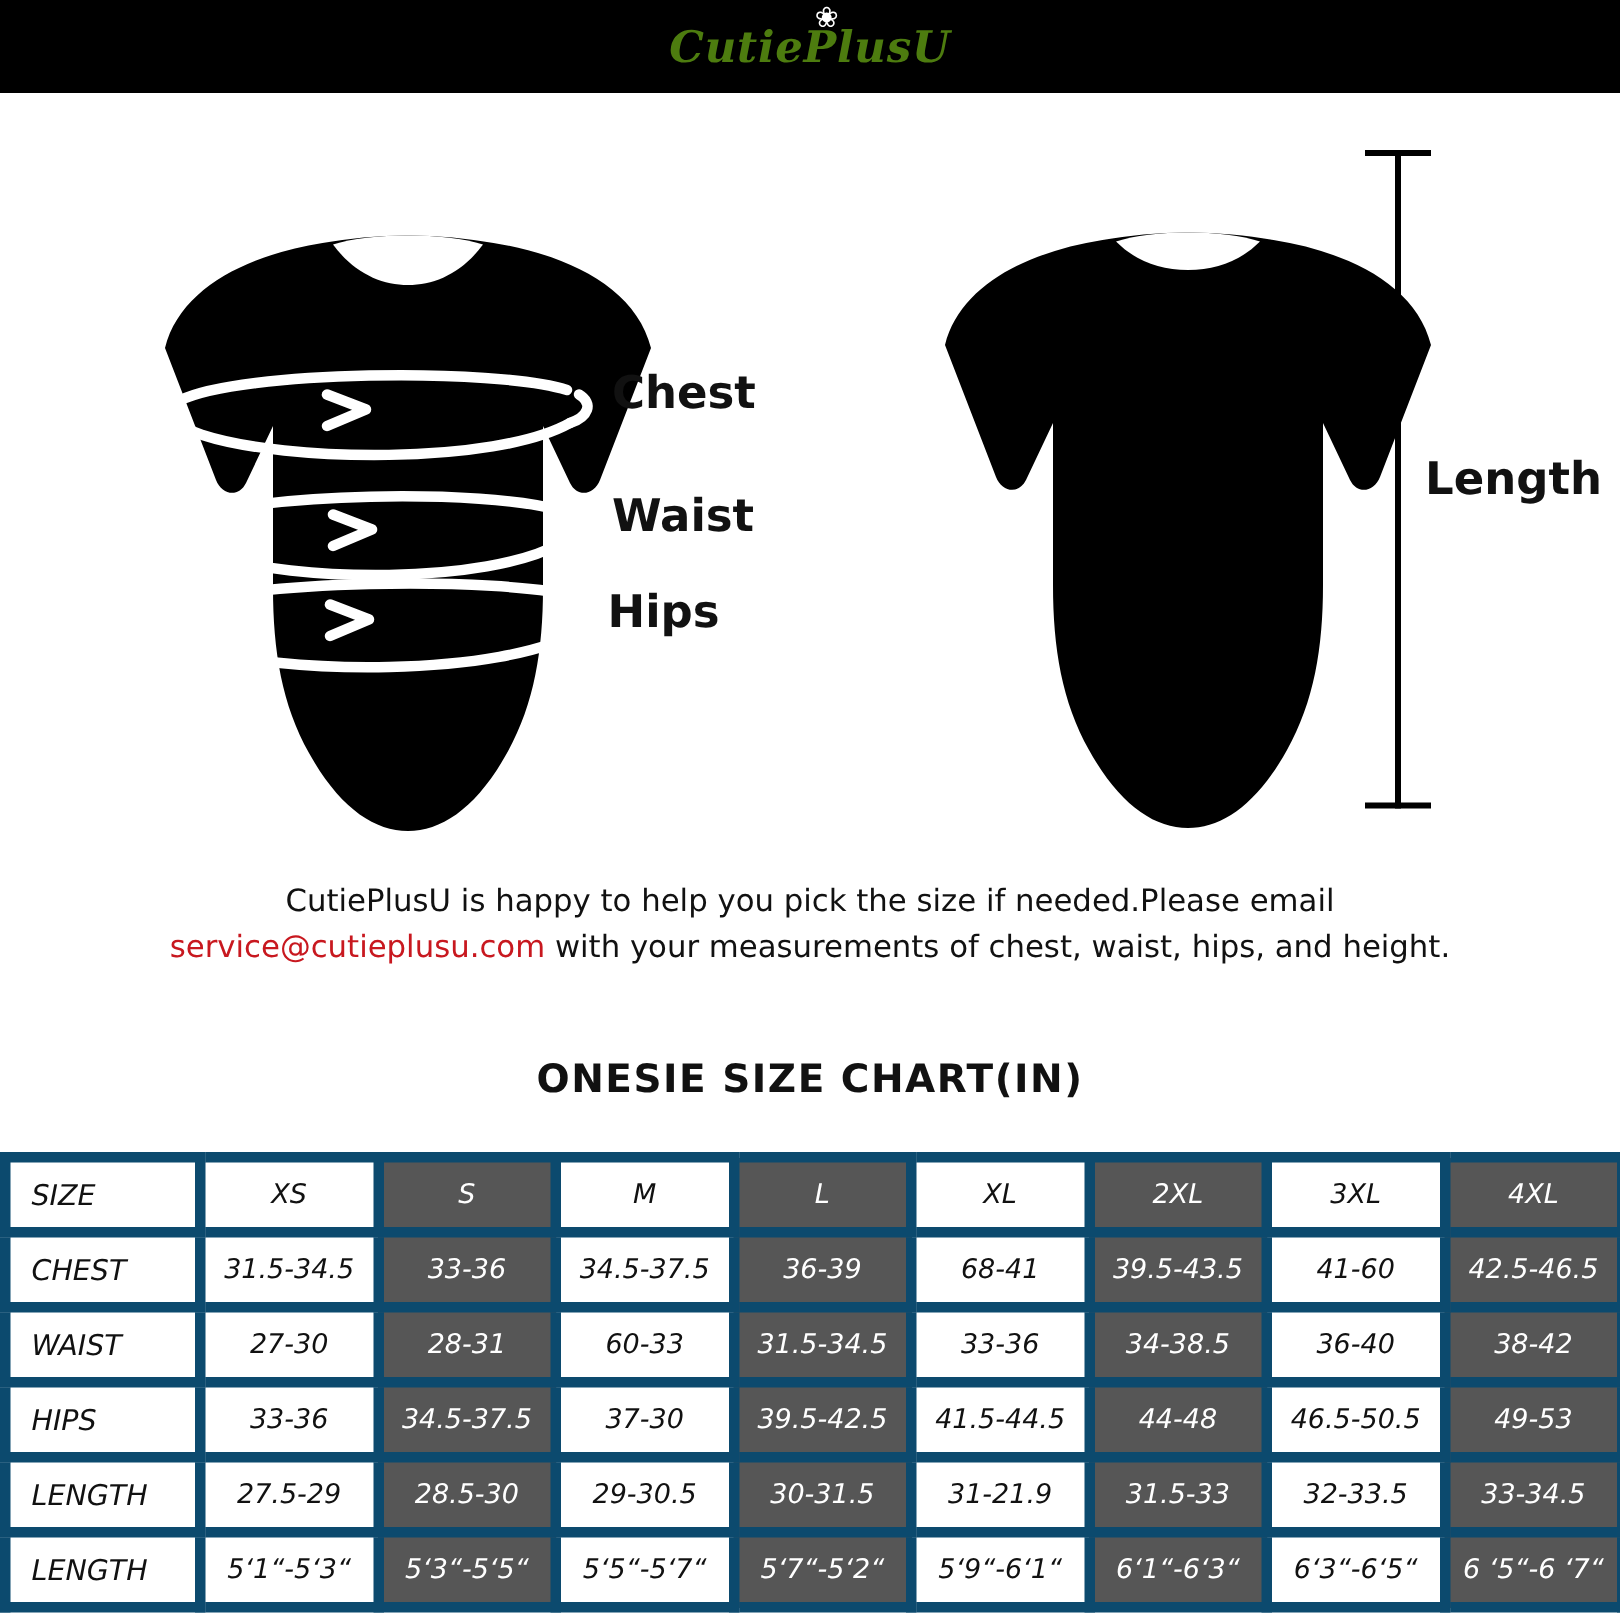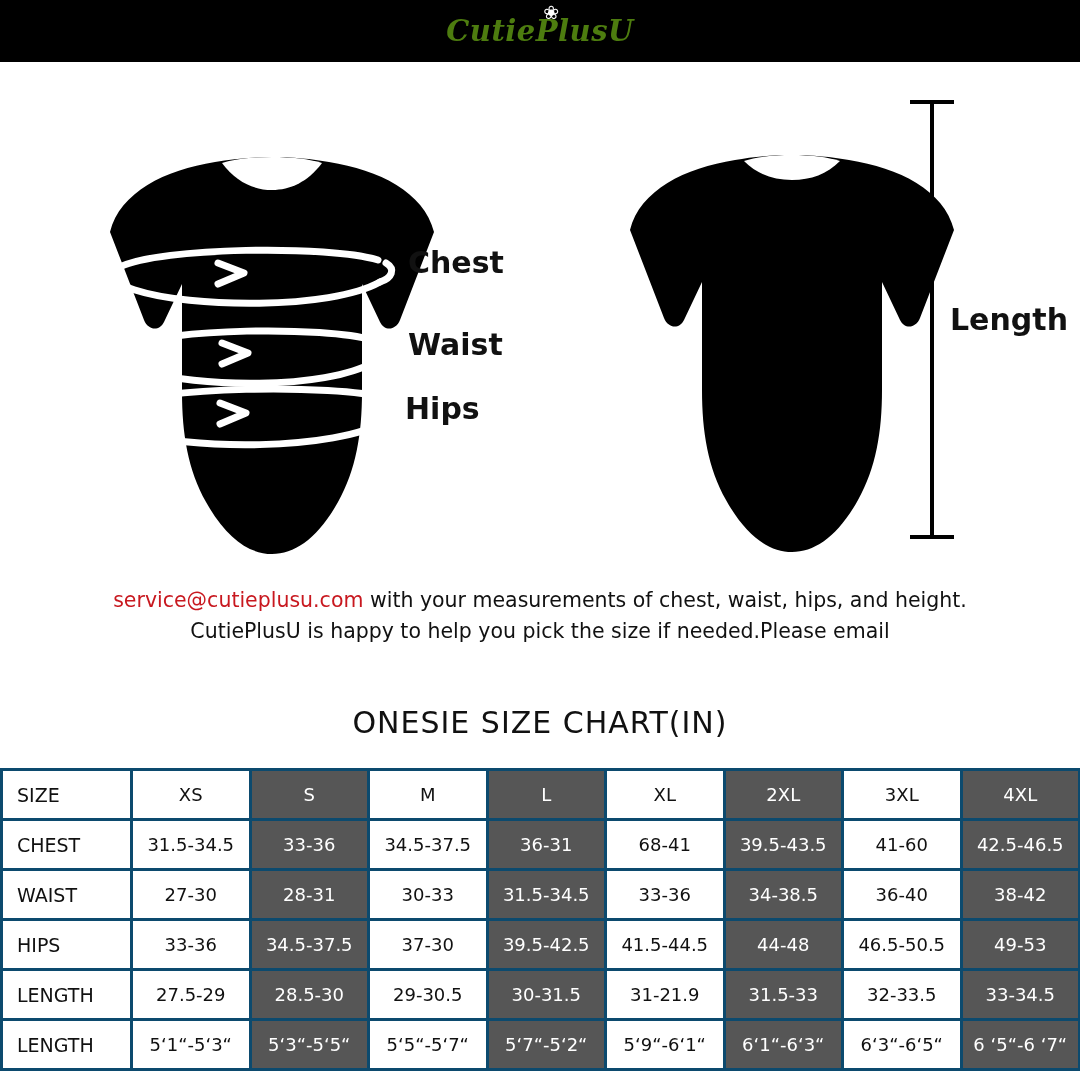--- a/index.html
+++ b/index.html
@@ -67,22 +67,22 @@
     line-height: 31px;
     color: #111111;
   }
   .help .email { color: #c8181f; }
 
   
   .chart-title {
     position: absolute;
     top: 705px; left: 0; width: 1080px;
     text-align: center;
-    font-size: 30px;
-    font-weight: normal;
+    font-size: 26px;
+    font-weight: bold;
     letter-spacing: 1px;
     color: #111111;
   }
 
   
   .table-wrap {
     position: absolute;
     top: 768px; left: 0;
     width: 1080px;
   }
@@ -90,23 +90,24 @@
     width: 1080px;
     border-collapse: collapse;
     table-layout: fixed;
   }
   td, th {
     height: 50px;
     text-align: center;
     vertical-align: middle;
     font-size: 18px;
     font-weight: normal;
-    border: 3px solid #0c4a6e;
+    border: 7px solid #0c4a6e;
     padding: 0 2px;
     white-space: nowrap;
+    font-style: italic;
   }
   .c-dark  { background: #565656; color: #ffffff; }
   .c-light { background: #ffffff; color: #111111; }
   col.first { width: 130px; }
   col.rest  { width: 118.5px; }
   tbody tr td:first-child { text-align: left; padding-left: 14px; font-size: 19px; }
   thead th:first-child { text-align: left; padding-left: 14px; font-size: 19px; }
 </style>
 </head>
 <body>
@@ -204,22 +205,22 @@
       </g>
     </svg>
 
     <div class="meas-label" id="lbl-chest">Chest</div>
     <div class="meas-label" id="lbl-waist">Waist</div>
     <div class="meas-label" id="lbl-hips">Hips</div>
     <div class="meas-label" id="lbl-length">Length</div>
   </div>
 
   <div class="help">
+    <div>CutiePlusU is happy to help you pick the size if needed.Please email</div>
     <div><span class="email">service@cutieplusu.com</span><span> with your measurements of chest, waist, hips, and height.</span></div>
-    <div>CutiePlusU is happy to help you pick the size if needed.Please email</div>
   </div>
 
   <div class="chart-title">ONESIE SIZE CHART(IN)</div>
 
   <div class="table-wrap">
     <table>
       <colgroup>
         <col class="first">
           <col class="rest">
           <col class="rest">
@@ -242,31 +243,31 @@
           <th class="c-light">3XL</th>
           <th class="c-dark">4XL</th>
         </tr>
       </thead>
       <tbody>
         <tr>
           <td class="c-light">CHEST</td>
           <td class="c-light">31.5-34.5</td>
           <td class="c-dark">33-36</td>
           <td class="c-light">34.5-37.5</td>
-          <td class="c-dark">36-31</td>
+          <td class="c-dark">36-39</td>
           <td class="c-light">68-41</td>
           <td class="c-dark">39.5-43.5</td>
           <td class="c-light">41-60</td>
           <td class="c-dark">42.5-46.5</td>
         </tr>
         <tr>
           <td class="c-light">WAIST</td>
           <td class="c-light">27-30</td>
           <td class="c-dark">28-31</td>
-          <td class="c-light">30-33</td>
+          <td class="c-light">60-33</td>
           <td class="c-dark">31.5-34.5</td>
           <td class="c-light">33-36</td>
           <td class="c-dark">34-38.5</td>
           <td class="c-light">36-40</td>
           <td class="c-dark">38-42</td>
         </tr>
         <tr>
           <td class="c-light">HIPS</td>
           <td class="c-light">33-36</td>
           <td class="c-dark">34.5-37.5</td>

